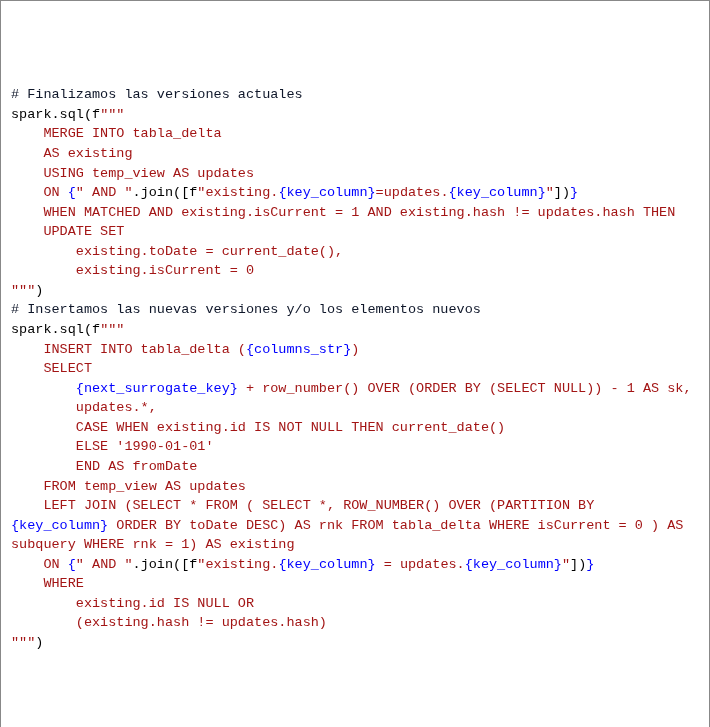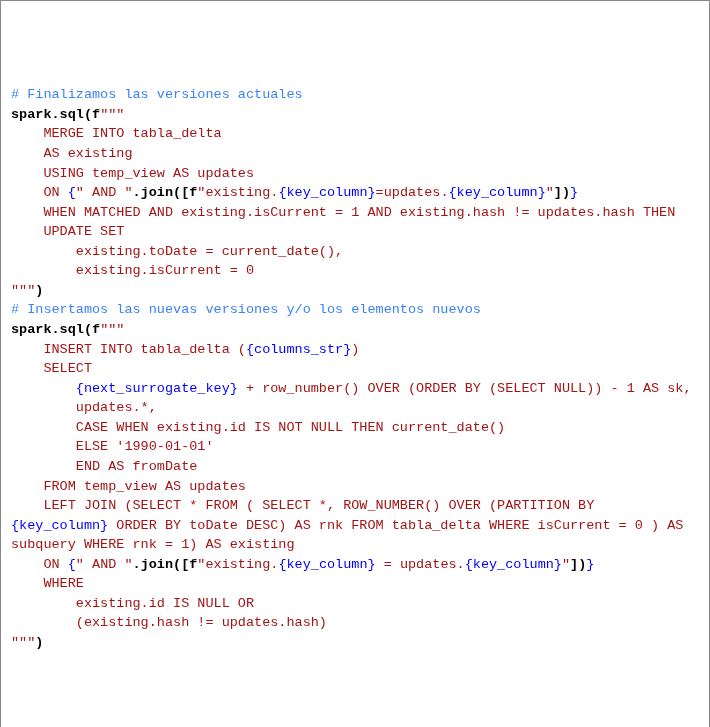--- a/index.html
+++ b/index.html
@@ -7,23 +7,23 @@
       font-family: Consolas, "Courier New", monospace;
       font-size: 13.5px;
       line-height: 1.45;
       background: #fff;
       padding: 6px 10px;
       border: 1px solid #888;
       width: 710px;
       white-space: pre-wrap;
       word-wrap: break-word;
     }
-    .c-green { color: #3b82f6; }
+    .c-green { color: #0f172a; }
     .c-brown { color: #a31515; }
-    .c-plain { color: #000; font-weight: bold; }
+    .c-plain { color: #000; }
     .c-kw    { color: #0000ff; }
     .line { display: block; }
   </style>
 </head>
 <body>
 
 
 
 <div><span class="line"><span class="c-green"># Finalizamos las versiones actuales</span></span><span class="line"><span class="c-plain">spark.sql(f</span><span class="c-brown">"""</span></span><span class="line"><span class="c-brown">    MERGE INTO tabla_delta </span></span><span class="line"><span class="c-brown">    AS existing</span></span><span class="line"><span class="c-brown">    USING temp_view AS updates</span></span><span class="line"><span class="c-brown">    ON </span><span class="c-kw">{</span><span class="c-brown">" AND "</span><span class="c-plain">.join([f</span><span class="c-brown">"existing.</span><span class="c-kw">{key_column}</span><span class="c-brown">=updates.</span><span class="c-kw">{key_column}</span><span class="c-brown">"</span><span class="c-plain">])</span><span class="c-kw">}</span></span><span class="line"><span class="c-brown">    WHEN MATCHED AND existing.isCurrent = 1 AND existing.hash != updates.hash THEN</span></span><span class="line"><span class="c-brown">    UPDATE SET</span></span><span class="line"><span class="c-brown">        existing.toDate = current_date(),</span></span><span class="line"><span class="c-brown">        existing.isCurrent = 0</span></span><span class="line"><span class="c-brown">"""</span><span class="c-plain">)</span></span><span class="line"><span></span></span><span class="line"><span class="c-green"># Insertamos las nuevas versiones y/o los elementos nuevos</span></span><span class="line"><span class="c-plain">spark.sql(f</span><span class="c-brown">"""</span></span><span class="line"><span class="c-brown">    INSERT INTO tabla_delta (</span><span class="c-kw">{columns_str}</span><span class="c-brown">)</span></span><span class="line"><span class="c-brown">    SELECT </span></span><span class="line"><span class="c-brown">        </span><span class="c-kw">{next_surrogate_key}</span><span class="c-brown"> + row_number() OVER (ORDER BY (SELECT NULL)) - 1 AS sk,</span></span><span class="line"><span class="c-brown">        updates.*,</span></span><span class="line"><span class="c-brown">        CASE WHEN existing.id IS NOT NULL THEN current_date() </span></span><span class="line"><span class="c-brown">        ELSE '1990-01-01' </span></span><span class="line"><span class="c-brown">        END AS fromDate</span></span><span class="line"><span class="c-brown">    FROM temp_view AS updates</span></span><span class="line"><span class="c-brown">    LEFT JOIN (SELECT * FROM ( SELECT *, ROW_NUMBER() OVER (PARTITION BY </span><span class="c-kw">{key_column}</span><span class="c-brown"> ORDER BY toDate DESC) AS rnk FROM tabla_delta WHERE isCurrent = 0 ) AS subquery WHERE rnk = 1) AS existing</span></span><span class="line"><span class="c-brown">    ON </span><span class="c-kw">{</span><span class="c-brown">" AND "</span><span class="c-plain">.join([f</span><span class="c-brown">"existing.</span><span class="c-kw">{key_column}</span><span class="c-brown"> = updates.</span><span class="c-kw">{key_column}</span><span class="c-brown">"</span><span class="c-plain">])</span><span class="c-kw">}</span></span><span class="line"><span class="c-brown">    WHERE </span></span><span class="line"><span class="c-brown">        existing.id IS NULL OR</span></span><span class="line"><span class="c-brown">        (existing.hash != updates.hash)</span></span><span class="line"><span class="c-brown">"""</span><span class="c-plain">)</span></span></div>
 

